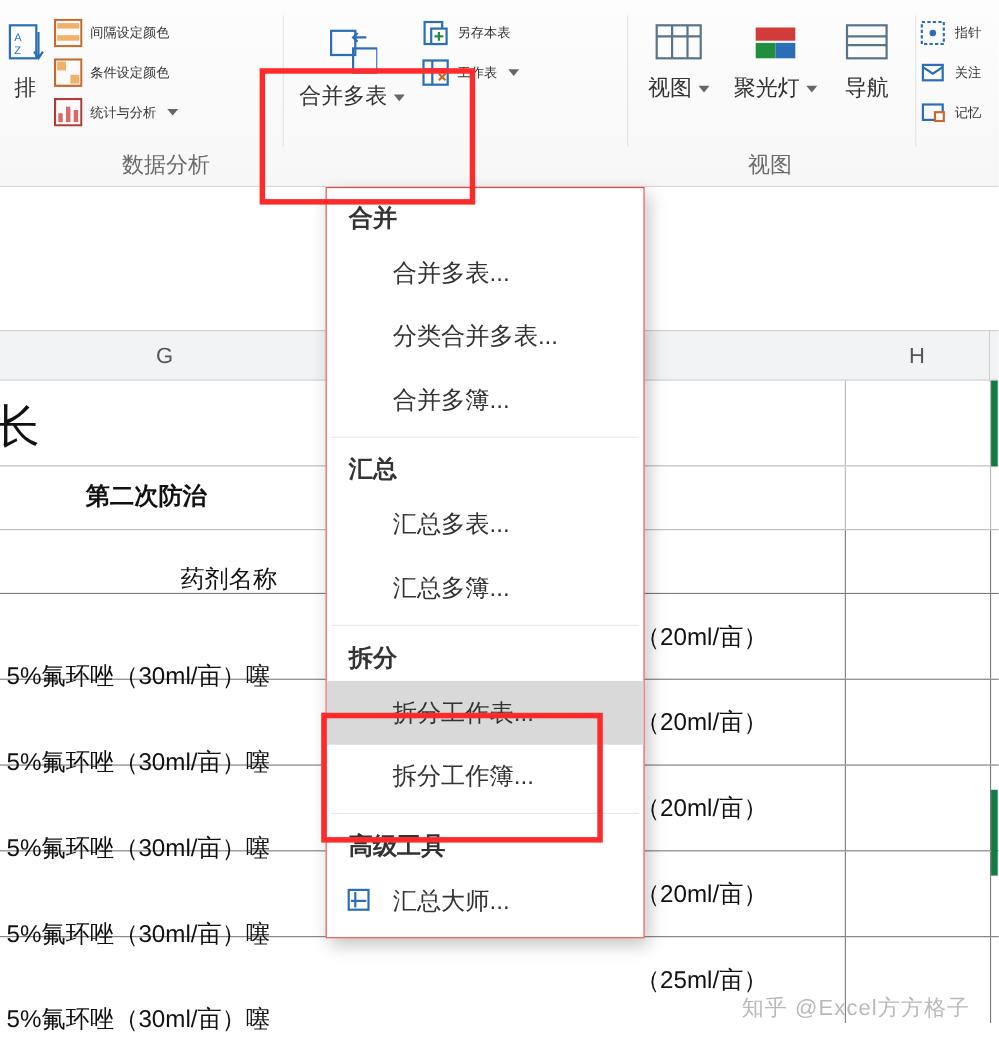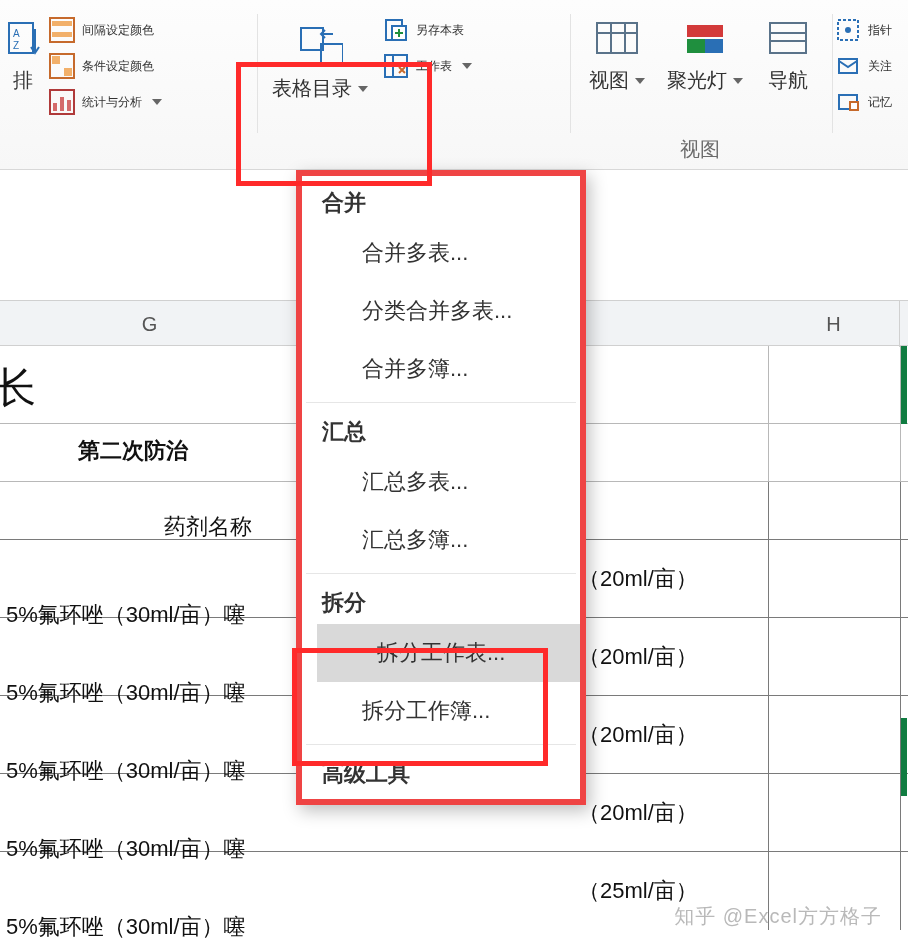--- a/index.html
+++ b/index.html
@@ -87,33 +87,33 @@
   
   .active-cell {
     position:absolute; border:3px solid #107c41;
   }
   .ac1 { left:901px; top:346px; width:6px; height:78px; }
   .ac2 { left:901px; top:718px; width:6px; height:78px; }
 
   
   .menu {
     position:absolute; left:296px; top:170px; width:290px;
-    background:#ffffff; border:6px solid #ef4444;
+    background:#ffffff; border:1px solid #ef4444;
     box-shadow:4px 6px 16px rgba(0,0,0,.25);
     z-index:40; padding:2px 0 4px 0;
   }
   .menu-head {
     padding:10px 20px 6px 20px; font-size:22px; font-weight:700; color:#333;
   }
   .menu-sep { height:1px; background:#e6e6e6; margin:4px 4px; }
   .menu-item {
     padding:14px 20px 14px 60px; font-size:22px; color:#333; cursor:pointer;
     position:relative;
   }
-  .menu-item.selected { background:#d9d9d9;margin-left:15px; }
+  .menu-item.selected { background:#d9d9d9; }
   .menu-item .mico {
     position:absolute; left:18px; top:50%; transform:translateY(-50%);
     width:24px; height:24px;
   }
 
   
   .wm {
     position:absolute; right:26px; bottom:14px; font-size:20px;
     color:#b9b9b9; letter-spacing:1px; z-index:2;
   }
@@ -163,35 +163,36 @@
         <svg width="26" height="26">
             <rect x="1" y="1" width="24" height="24" fill="none" stroke="#b03a3a" stroke-width="2"></rect>
             <rect x="4" y="14" width="4" height="8" fill="#d46a6a"></rect>
             <rect x="11" y="8" width="4" height="14" fill="#d46a6a"></rect>
             <rect x="18" y="11" width="4" height="11" fill="#d46a6a"></rect>
           </svg>
       </span>
       <span>统计与分析</span>
       <span class="caret"></span>
     </div>
+    <div class="section-label">数据分析</div>
   </div>
 
   <div class="grp-sep sep1"></div>
 
   <div class="ribgroup grp-summary">
     <div class="bigbtn" style="margin-top:8px;">
       <span class="ico-big">
         <svg width="50" height="46">
           <rect x="4" y="4" width="22" height="22" fill="none" stroke="#2a6fb5" stroke-width="2"></rect>
           <rect x="24" y="20" width="22" height="22" fill="none" stroke="#2a6fb5" stroke-width="2"></rect>
           <path d="M36 10 H24 M28 6 L24 10 L28 14" fill="none" stroke="#2a6fb5" stroke-width="2"></path>
         </svg>
       </span>
       <span class="lbl">
-        <span>表格目录</span>
+        <span>合并多表</span>
           <span class="caret"></span>
       </span>
     </div>
   </div>
 
   <div class="ribgroup grp-tables">
     <div class="smallrow">
       <span class="ico">
         <svg width="26" height="26">
             <rect x="3" y="3" width="16" height="20" fill="none" stroke="#2a6fb5" stroke-width="2"></rect>
@@ -367,17 +368,26 @@
   <div class="menu-item">汇总多表...</div>
   <div class="menu-item">汇总多簿...</div>
   <div class="menu-sep"></div>
 
   <div class="menu-head">拆分</div>
   <div class="menu-item selected">拆分工作表...</div>
   <div class="menu-item">拆分工作簿...</div>
   <div class="menu-sep"></div>
 
   <div class="menu-head">高级工具</div>
+  <div class="menu-item">
+    <span class="mico">
+      <svg width="22" height="22">
+          <rect x="2" y="2" width="18" height="18" fill="none" stroke="#2a6fb5" stroke-width="2"></rect>
+          <path d="M8 4 v14 M4 12 h14" stroke="#2a6fb5" stroke-width="2"></path>
+        </svg>
+    </span>
+    <span>汇总大师...</span>
+  </div>
 </div>
 
 <div class="redbox rb-menu"></div>
 
 <div class="wm">知乎 @Excel方方格子</div>
 
 </body></html>

